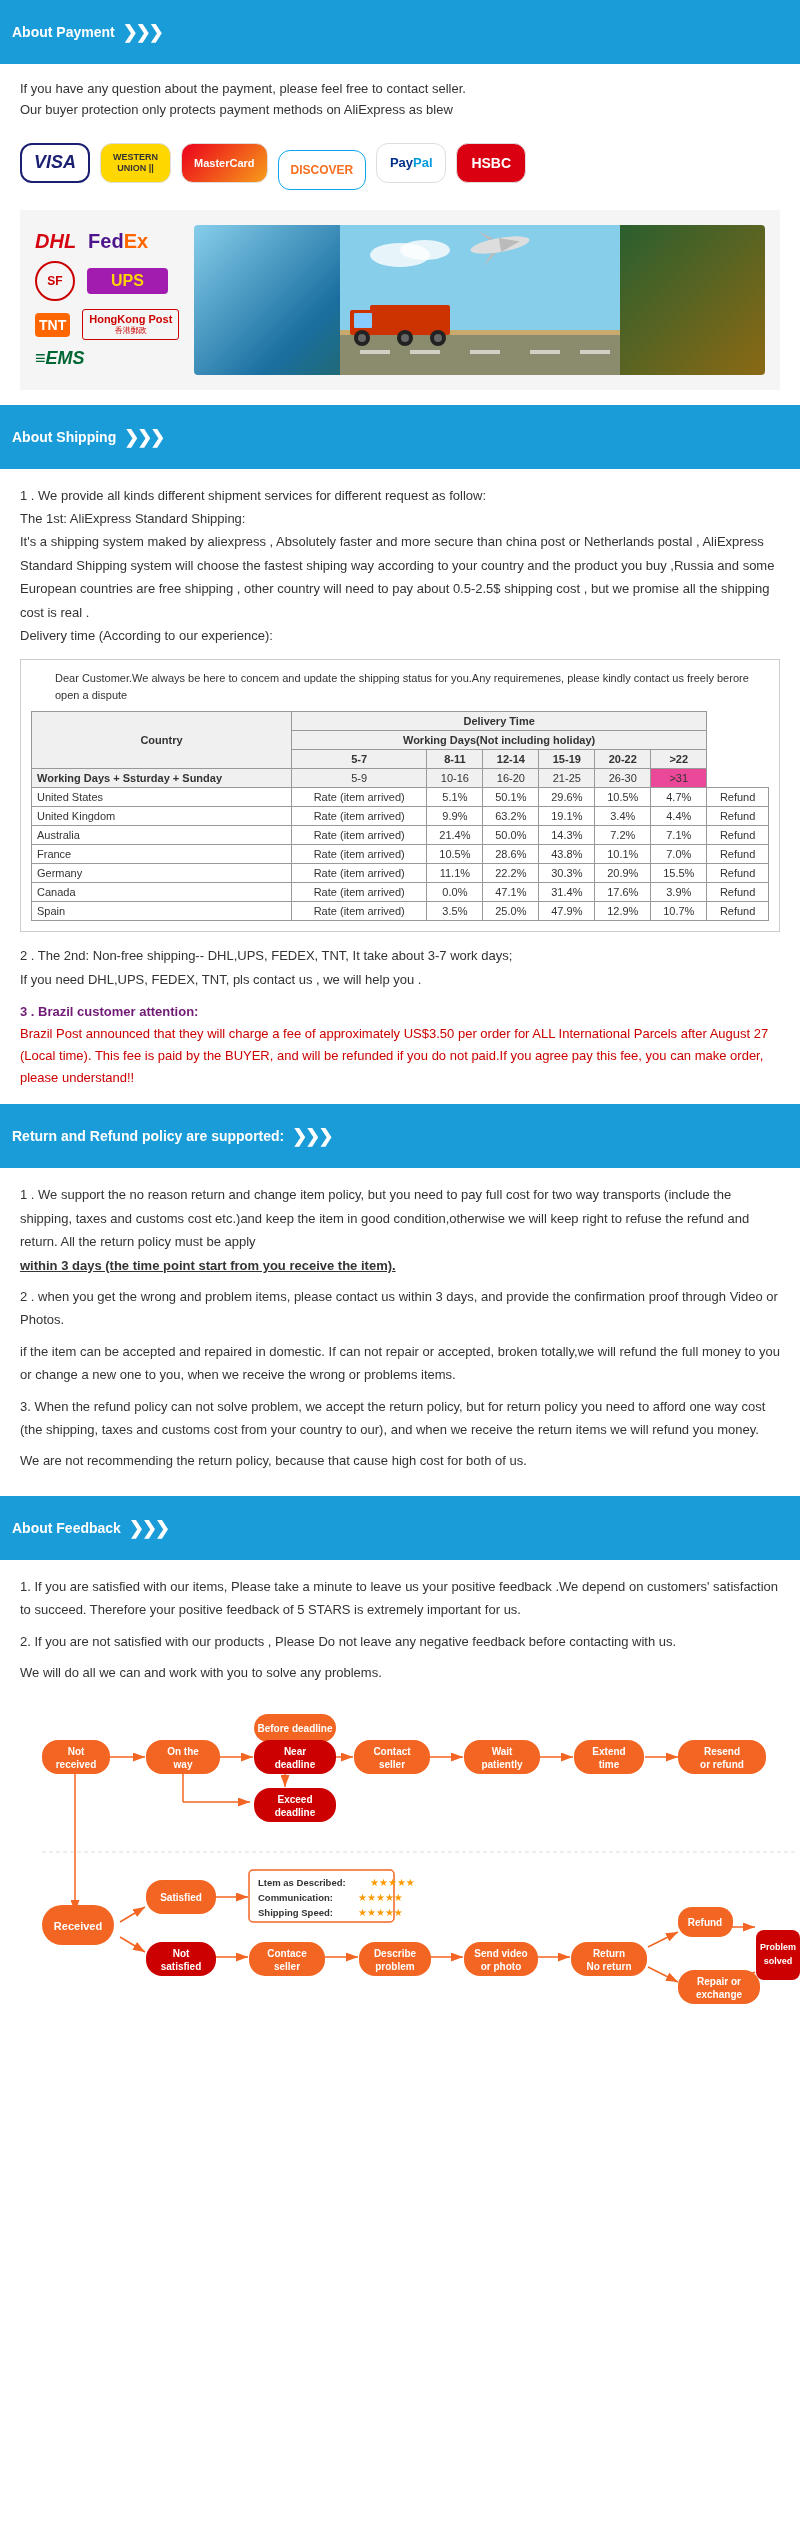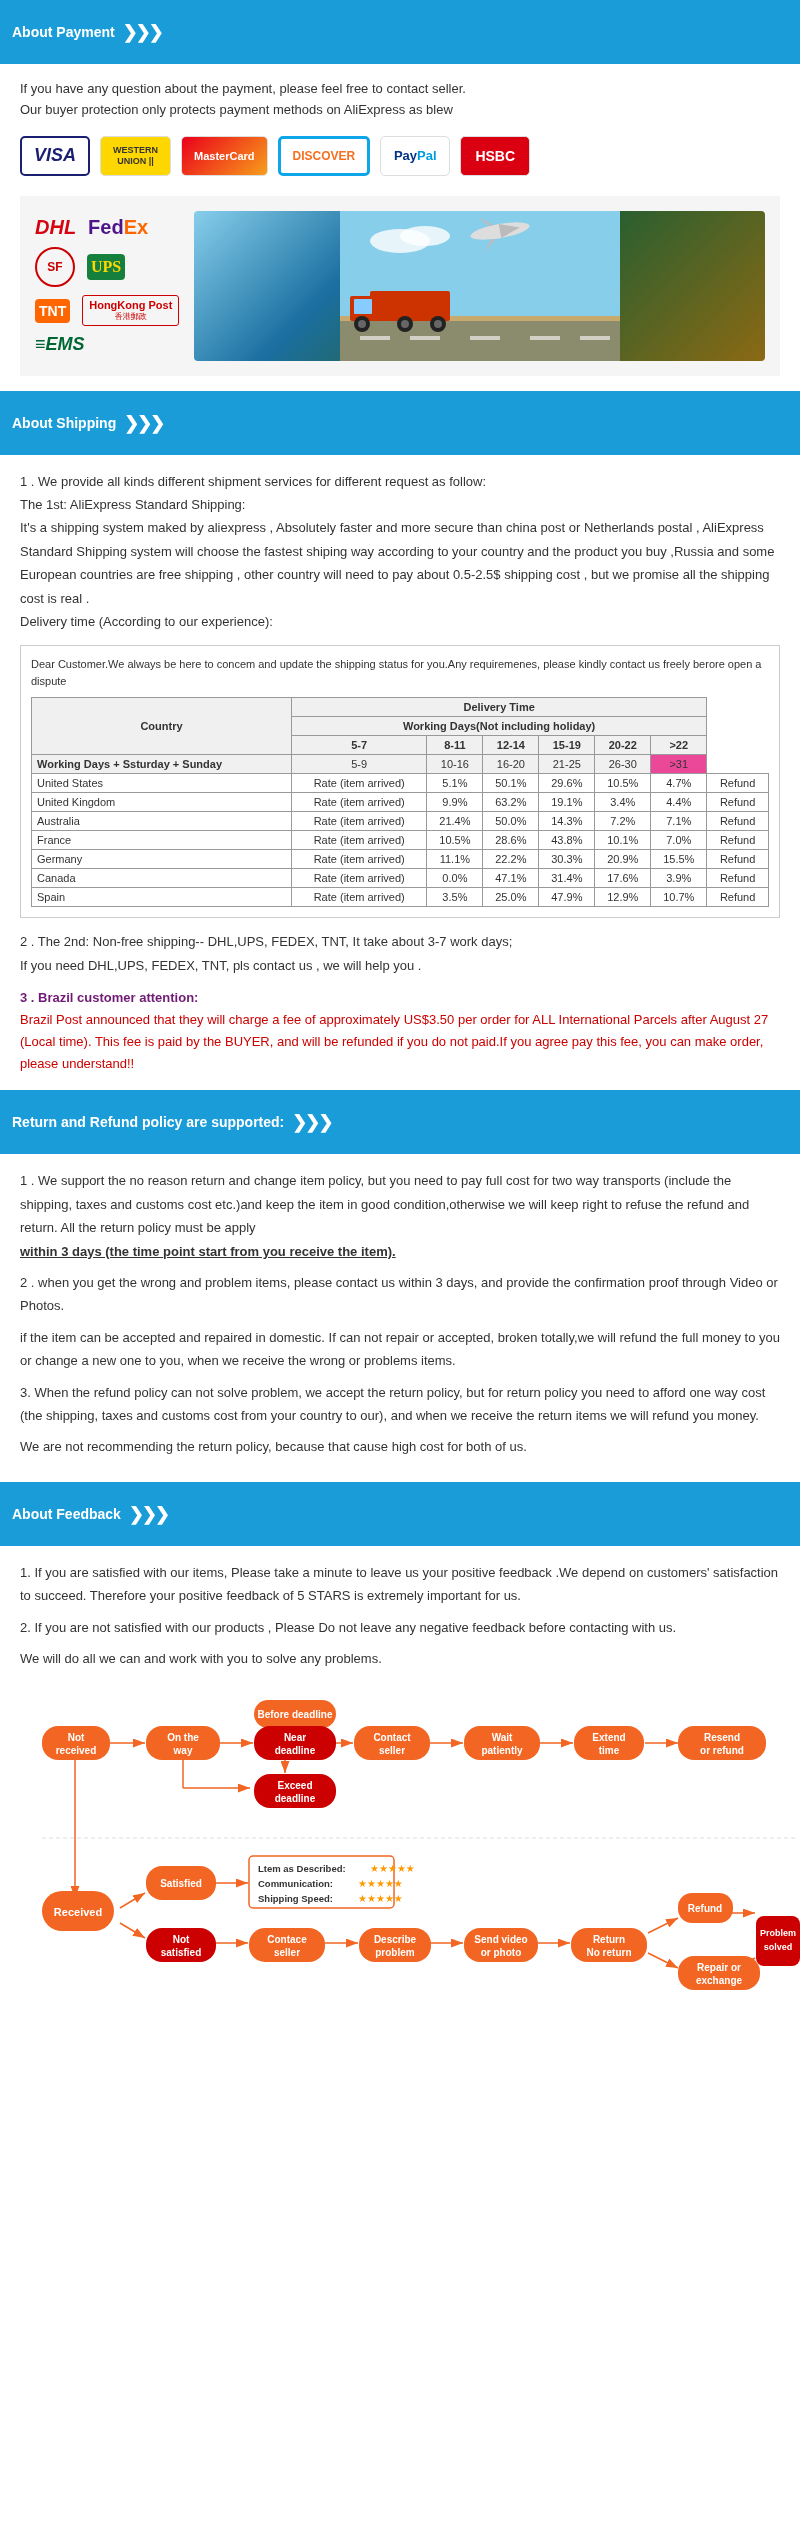--- a/index.html
+++ b/index.html
@@ -20,34 +20,34 @@
       font-size: 18px;
       letter-spacing: -2px;
     }
 
     
     .payment-section { padding: 15px 20px; }
     .payment-text { font-size: 13px; line-height: 1.6; margin-bottom: 15px; }
     .payment-icons { display: flex; gap: 10px; align-items: center; flex-wrap: wrap; margin-bottom: 20px; }
     .payment-icon {
       border: 1px solid #ddd;
-      border-radius: 5px;
+      border-radius: 12px;
       padding: 6px 12px;
       font-weight: bold;
       font-size: 13px;
       display: flex;
       align-items: center;
       justify-content: center;
       min-width: 70px;
       height: 40px;
     }
     .visa-icon { color: #1a1f71; font-size: 18px; font-style: italic; font-weight: 900; border: 2px solid #1a1f71; }
     .wu-icon { background: #ffd700; color: #333; font-size: 9px; font-weight: bold; text-align: center; line-height: 1.2; }
     .mc-icon { background: linear-gradient(135deg, #eb001b 0%, #f79e1b 100%); color: #fff; font-size: 11px; }
-    .discover-icon { background: #fff; color: #f76f20; font-size: 12px; border: 3px solid #0ea5e9; }
+    .discover-icon { background: #fff; color: #f76f20; font-size: 12px; border: 1px solid #0ea5e9; margin-top: 14px; }
     .paypal-icon { color: #003087; font-size: 13px; font-weight: bold; }
     .paypal-icon span { color: #009cde; }
     .hsbc-icon { background: #db0011; color: #fff; font-size: 14px; font-weight: bold; }
 
     
     .shipping-logos {
       background: #f5f5f5;
       padding: 15px;
       display: flex;
       align-items: center;
@@ -59,21 +59,21 @@
     .shipping-logos-left {
       display: flex;
       flex-direction: column;
       gap: 8px;
     }
     .logo-row { display: flex; align-items: center; gap: 12px; }
     .dhl-logo { color: #d40511; font-size: 20px; font-weight: 900; font-style: italic; }
     .fedex-logo { color: #4d148c; font-size: 20px; font-weight: 900; }
     .fedex-logo span { color: #ff6600; }
     .sf-logo { border: 2px solid #cc0000; color: #cc0000; border-radius: 50%; width: 40px; height: 40px; display: flex; align-items: center; justify-content:: center; font-weight: bold; font-size: 12px; justify-content: center; }
-    .ups-logo { background: #15803d; color: #ffd700; font-weight: bold; font-size: 16px; border-radius: 4px; padding: 4px 4px; font-family: Liberation Serif, serif; }
+    .ups-logo { background: #a21caf; color: #ffd700; font-weight: bold; font-size: 16px; border-radius: 4px; padding: 4px 24px; }
     .tnt-logo { background: #f60; color: #fff; font-weight: bold; font-size: 14px; border-radius: 4px; padding: 4px 4px; }
     .hk-logo { display: flex; flex-direction: column; align-items: center; font-size: 9px; color: #cc0000; border: 1px solid #cc0000; padding: 3px 6px; border-radius: 3px; }
     .ems-logo { color: #006633; font-weight: 900; font-size: 18px; font-style: italic; }
     .shipping-img-area {
       flex: 1;
       height: 150px;
       background: linear-gradient(135deg, #87ceeb 0%, #1a6fa0 30%, #2c5f2e 60%, #8b6914 100%);
       border-radius: 4px;
       position: relative;
       overflow: hidden;
@@ -84,21 +84,21 @@
 
     
     .shipping-section { padding: 15px 20px; }
     .shipping-text { font-size: 13px; line-height: 1.8; }
     .shipping-table-box {
       border: 1px solid #ccc;
       margin: 12px 0;
       padding: 10px;
       font-size: 11px;
     }
-    .shipping-table-note { font-size: 11px; margin-bottom: 8px; line-height: 1.5; }
+    .shipping-table-note { font-size: 11px; margin-bottom: 8px; line-height: 1.5; margin-left: 24px; }
     table.delivery-table {
       width: 100%;
       border-collapse: collapse;
       font-size: 11px;
     }
     table.delivery-table th, table.delivery-table td {
       border: 1px solid #999;
       padding: 3px 5px;
       text-align: center;
     }

